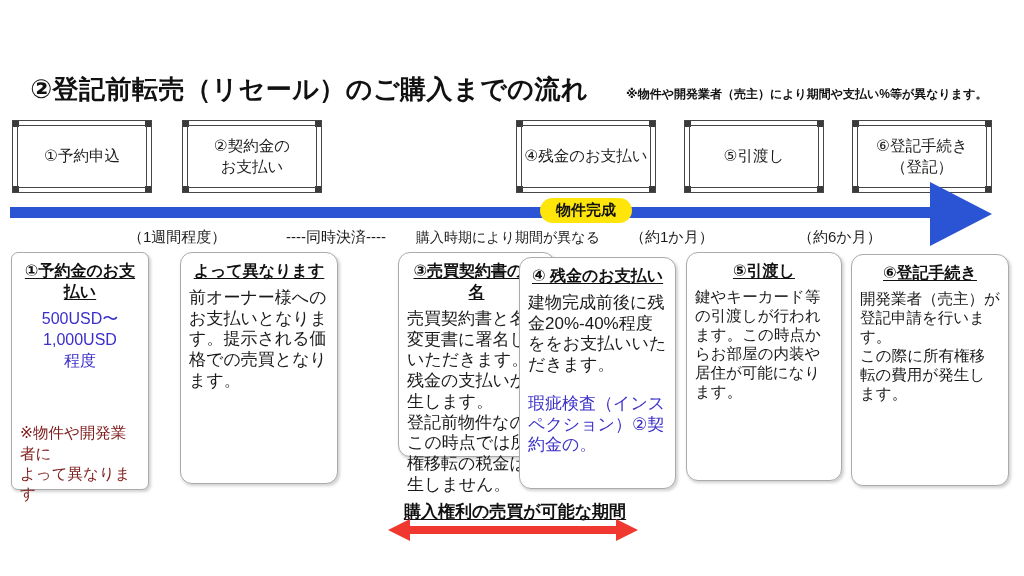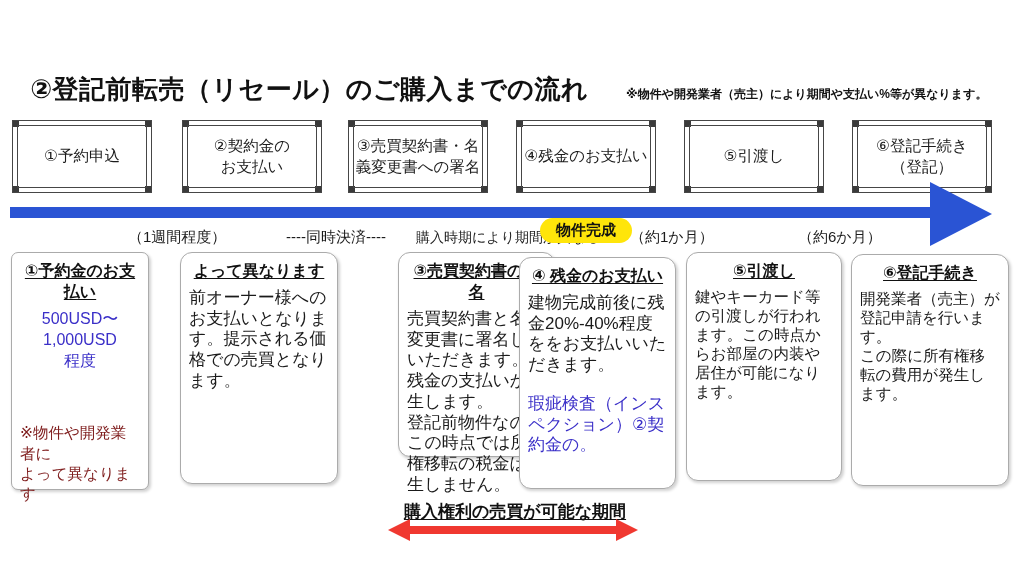--- a/index.html
+++ b/index.html
@@ -27,21 +27,21 @@
     font-size:15.5px; line-height:1.3; white-space:pre-line; color:#1c1c1c;
   }
   .fb1{left:12px;} .fb2{left:182px;} .fb3{left:348px;} .fb4{left:516px;} .fb5{left:684px;} .fb6{left:852px;}
 
   
   .tl-bar  { position:absolute; left:10px; top:207px; width:924px; height:11px; background:#2a54d4; z-index:2; }
   .tl-head { position:absolute; left:930px; top:182px; width:0; height:0; z-index:3;
              border-left:62px solid #2a54d4; border-top:32px solid transparent; border-bottom:32px solid transparent; }
   .tl-badge{ position:absolute; left:540px; top:198px; height:25px; padding:0 16px; z-index:4;
              background:#ffe50a; border-radius:14px; display:flex; align-items:center;
-             font-size:15px; font-weight:bold; color:#111;margin-top:20px; }
+             font-size:15px; font-weight:bold; color:#111; }
   .tl-label{ position:absolute; top:228px; font-size:15px; color:#1c1c1c; }
   .tll1{left:128px;} .tll2{left:286px;} .tll3{left:416px; font-size:14px; top:229px;} .tll4{left:630px;} .tll5{left:798px;}
 
   
   .card {
     position:absolute; background:#fff; border:1.2px solid #ababab; border-radius:12px;
     box-shadow:1.5px 2px 3px rgba(0,0,0,.18); padding:6px 8px; box-sizing:border-box;
   }
   .card-title { text-align:center; font-weight:bold; font-size:16px; text-decoration:underline;
                 text-underline-offset:2px; margin:2px 0 6px; color:#111; }
@@ -73,23 +73,20 @@
 
   <div class="title">②登記前転売（リセール）のご購入までの流れ</div>
   <div class="note">※物件や開発業者（売主）により期間や支払い%等が異なります。</div>
 
   <div class="flow-box fb1">
     <div class="flow-inner">①予約申込</div>
   </div>
   <div class="flow-box fb2">
     <div class="flow-inner">②契約金の
 お支払い</div>
-  </div>
-  <div class="flow-box fb3">
-    <div class="flow-inner">③売買契約書・名義変更書への署名</div>
   </div>
   <div class="flow-box fb4">
     <div class="flow-inner">④残金のお支払い</div>
   </div>
   <div class="flow-box fb5">
     <div class="flow-inner">⑤引渡し</div>
   </div>
   <div class="flow-box fb6">
     <div class="flow-inner">⑥登記手続き
 （登記）</div>

